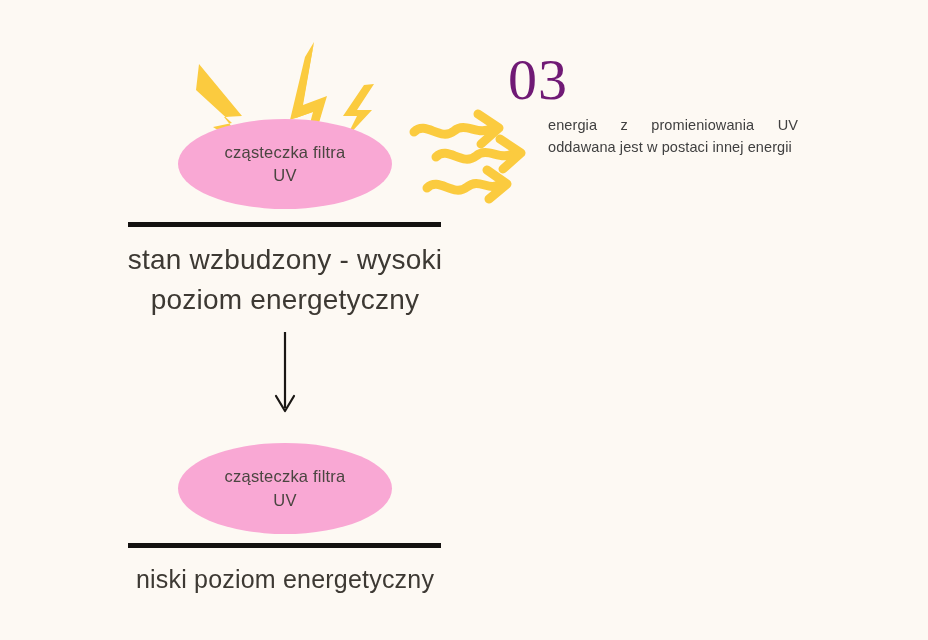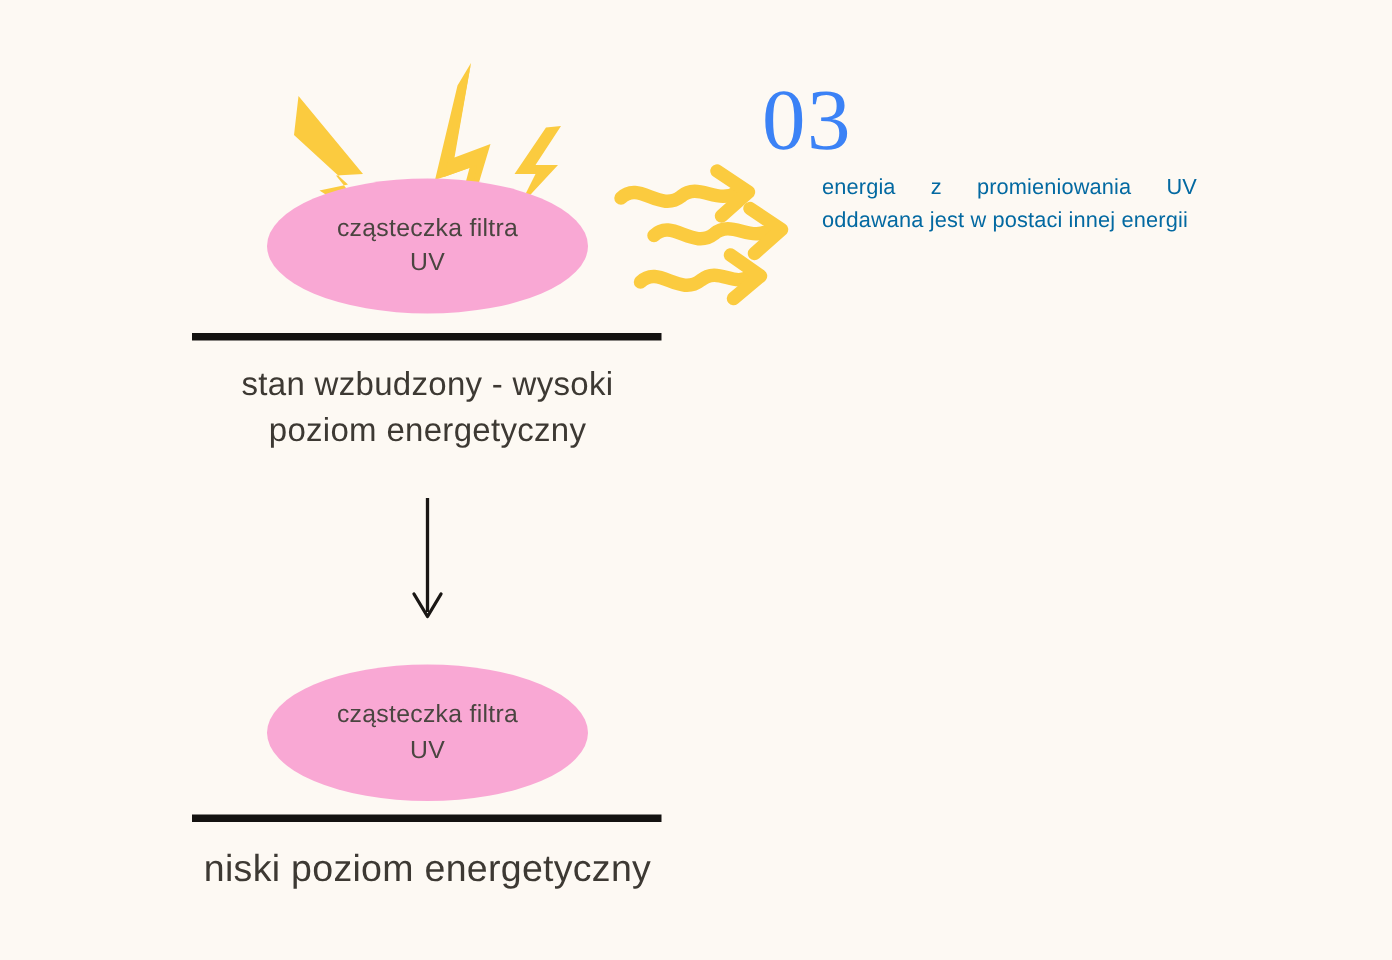--- a/index.html
+++ b/index.html
@@ -64,53 +64,53 @@
     position: absolute;
     width: 360px;
     text-align: center;
     font-family: "Liberation Sans", sans-serif;
     color: #3d3933;
     letter-spacing: .2px;
     white-space: pre-line;
   }
   #caption-excited {
     left: 105px; top: 240px;
-    font-size: 22px;
+    font-size: 28px;
     line-height: 1.42;
   }
   #caption-ground {
     left: 105px; top: 562px;
     font-size: 25px;
     line-height: 1.42;
   }
 
   
   .step-block {
     position: absolute;
     width: 300px;
   }
   #step-03 { left: 508px; top: 52px; }
   #step-04 { left: 508px; top: 382px; }
 
   .step-number {
     font-family: "Liberation Serif", serif;
     font-size: 58px;
     line-height: .95;
-    color: #3b82f6;
+    color: #701a75;
     font-weight: 400;
     letter-spacing: 1px;
   }
   .step-text {
     margin-top: 7px;
     margin-left: 40px;
     width: 250px;
     font-family: "Liberation Sans", sans-serif;
     font-size: 14.5px;
     line-height: 1.52;
-    color: #0369a1;
+    color: #404040;
     text-align: justify;
     letter-spacing: .1px;
   }
 
   
   #art {
     position: absolute;
     left: 0; top: 0;
     width: 928px; height: 640px;
     pointer-events: none;

